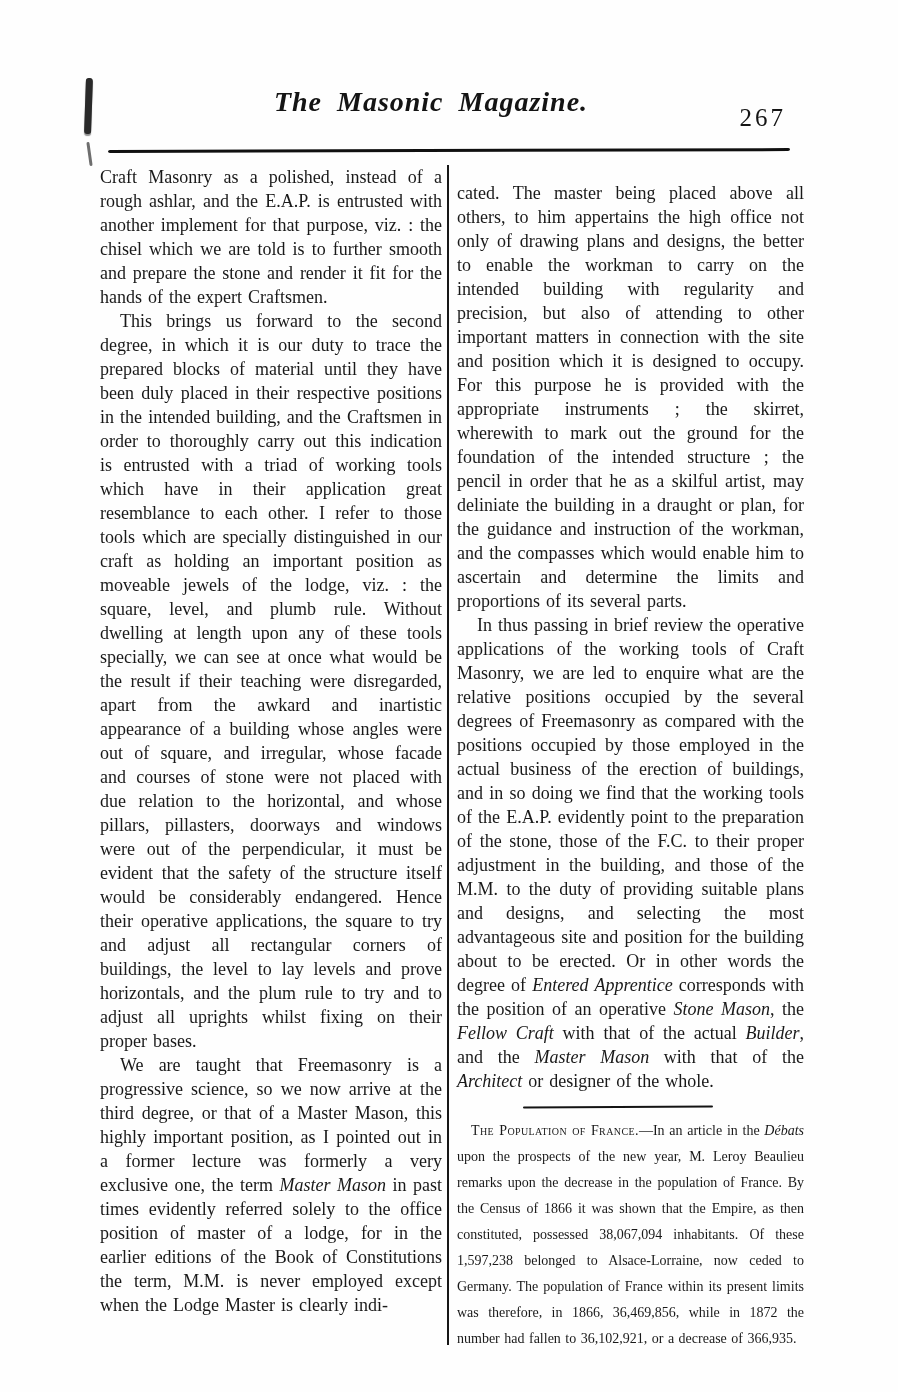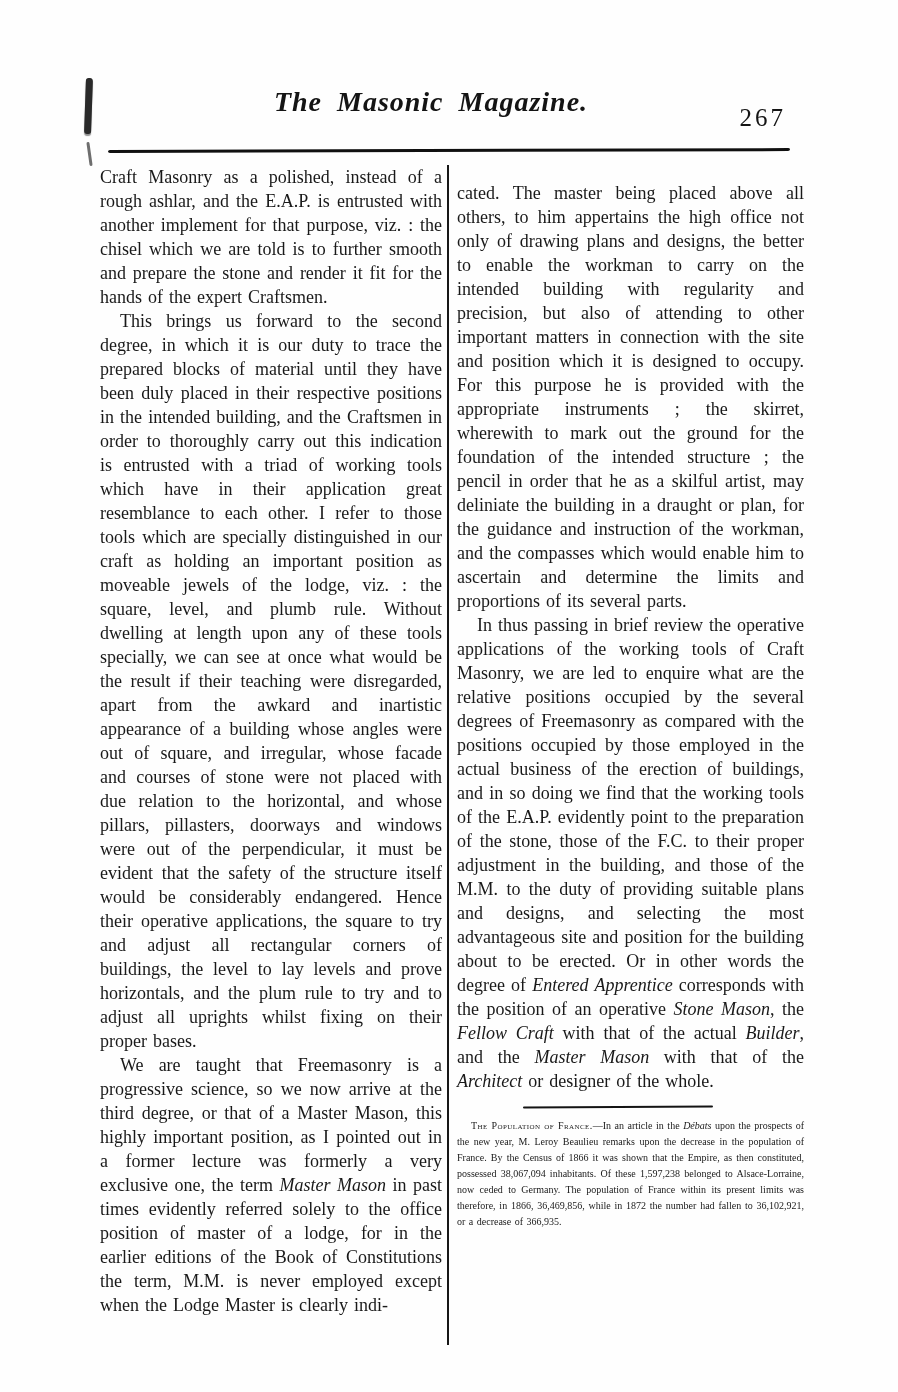--- a/index.html
+++ b/index.html
@@ -58,21 +58,21 @@
   }
   .para.indent { text-indent: 20px; }
   .it { font-style: italic; }
   .sc { font-variant: small-caps; letter-spacing: .4px; }
   .footnote-divider {
     width: 190px; height: 2px; background: #141414;
     margin: 13px 0 10px 66px; border-radius: 1px;
     transform: rotate(-0.3deg);
   }
   .footnote .para {
-    font-size: 10px; line-height: 16px; word-spacing: 1px;
+    font-size: 14px; line-height: 26px; word-spacing: 1px;
   }
   .footnote .para.indent { text-indent: 14px; }
 </style>
 </head>
 <body>
 
 <div class="page">
 
   <div class="smudge-a"></div>
   <div class="smudge-b"></div>

